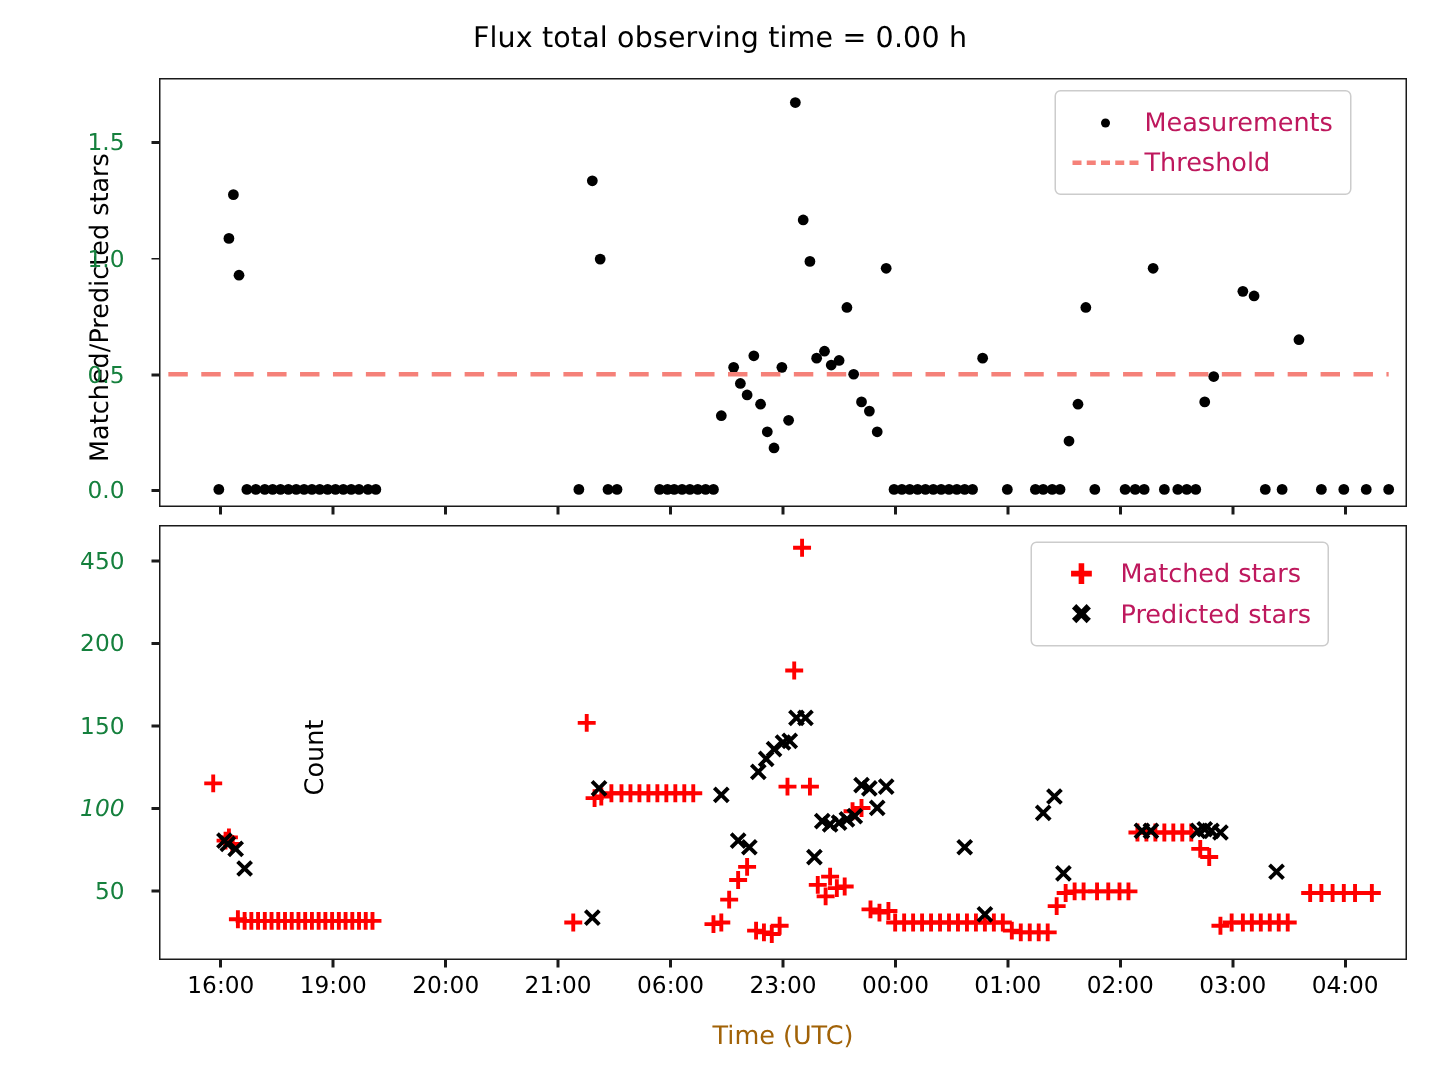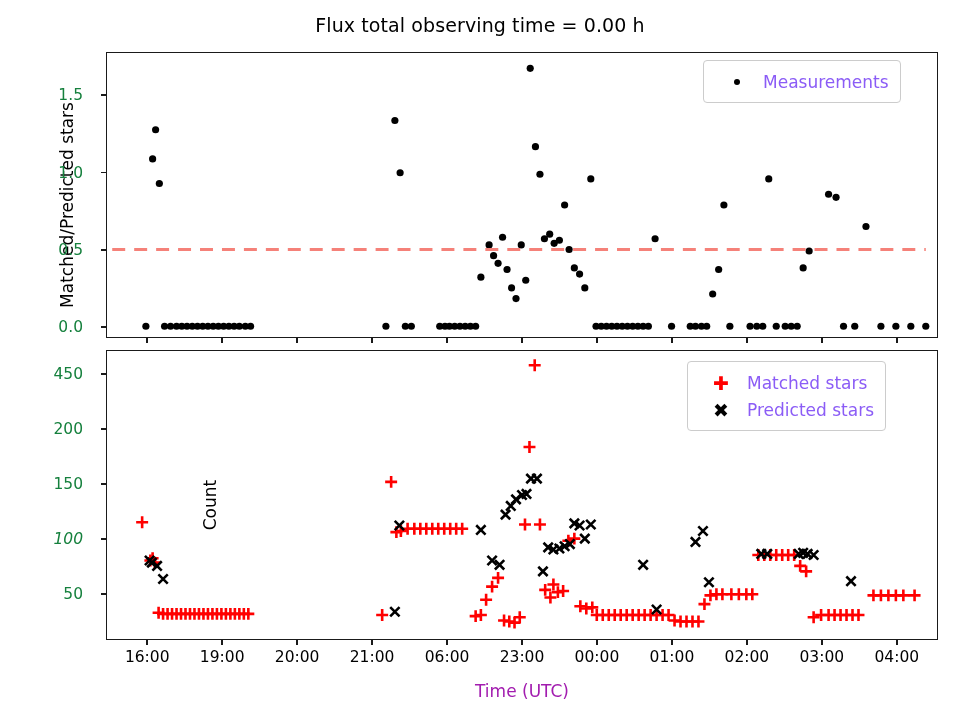--- a/index.html
+++ b/index.html
@@ -76,21 +76,21 @@
     width: 290px;
     transform: rotate(-90deg);
   }
   .xlabel {
     position: absolute;
     left: 106px;
     top: 681px;
     width: 832px;
     text-align: center;
     font-size: 17px;
-    color: #a21caf;
+    color: #a16207;
   }
   .ytick-label {
     position: absolute;
     right: 0;
     text-align: right;
     font-size: 15.5px;
     color: #15803d;
     transform: translateY(-50%);
     white-space: nowrap;
   }
@@ -132,21 +132,21 @@
     height: 27px;
   }
   .legend-marker {
     width: 48px;
     height: 22px;
     position: relative;
     flex: 0 0 48px;
   }
   .legend-label {
     font-size: 17px;
-    color: #8b5cf6;
+    color: #be185d;
     white-space: nowrap;
     padding-left: 2px;
   }
   .lm-dot {
     position: absolute;
     left: 21px;
     top: 50%;
     width: 6px;
     height: 6px;
     margin-top: -3px;
@@ -295,20 +295,26 @@
       <div class="ytick-label" style="top: 120.584px;">1.0</div>
       <div class="ytick-label" style="top: 43.2865px;">1.5</div>
     </div>
 
   <div class="legend" id="legend-top">
     <div class="legend-row">
       <span class="legend-marker">
           <span class="lm-dot"></span>
         </span>
       <span class="legend-label">Measurements</span>
+    </div>
+    <div class="legend-row">
+      <span class="legend-marker">
+          <span class="lm-dash"></span>
+        </span>
+      <span class="legend-label">Threshold</span>
     </div>
   </div>
 
   <div class="axes" id="axes-bottom">
     <svg class="plot-svg" id="svg-bottom" viewBox="0 0 832 290" preserveAspectRatio="none">
         <g stroke="#ff0000" stroke-width="2.6" stroke-linecap="butt" fill="none">
           <path d="M29.22882882882901,172.46212121212122 L41.22882882882901,172.46212121212122 M35.22882882882901,166.46212121212122 L35.22882882882901,178.46212121212122"></path>
           <path d="M37.473873873874005,210.90909090909093 L49.473873873874005,210.90909090909093 M43.473873873874005,204.90909090909093 L43.473873873874005,216.90909090909093"></path>
           <path d="M39.72252252252247,208.71212121212122 L51.72252252252247,208.71212121212122 M45.72252252252247,202.71212121212122 L45.72252252252247,214.71212121212122"></path>
           <path d="M41.97117117117121,213.10606060606062 L53.97117117117121,213.10606060606062 M47.97117117117121,207.10606060606062 L47.97117117117121,219.10606060606062"></path>

